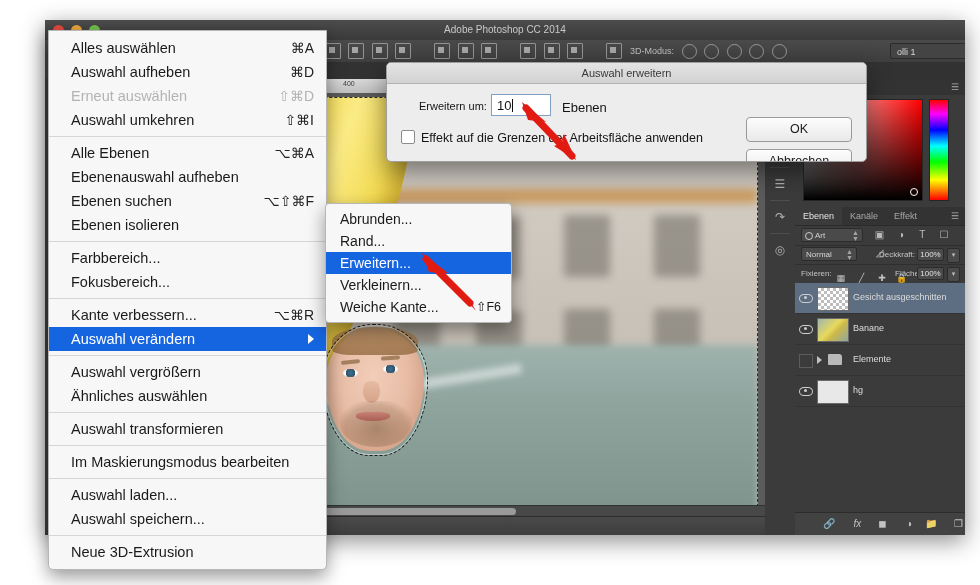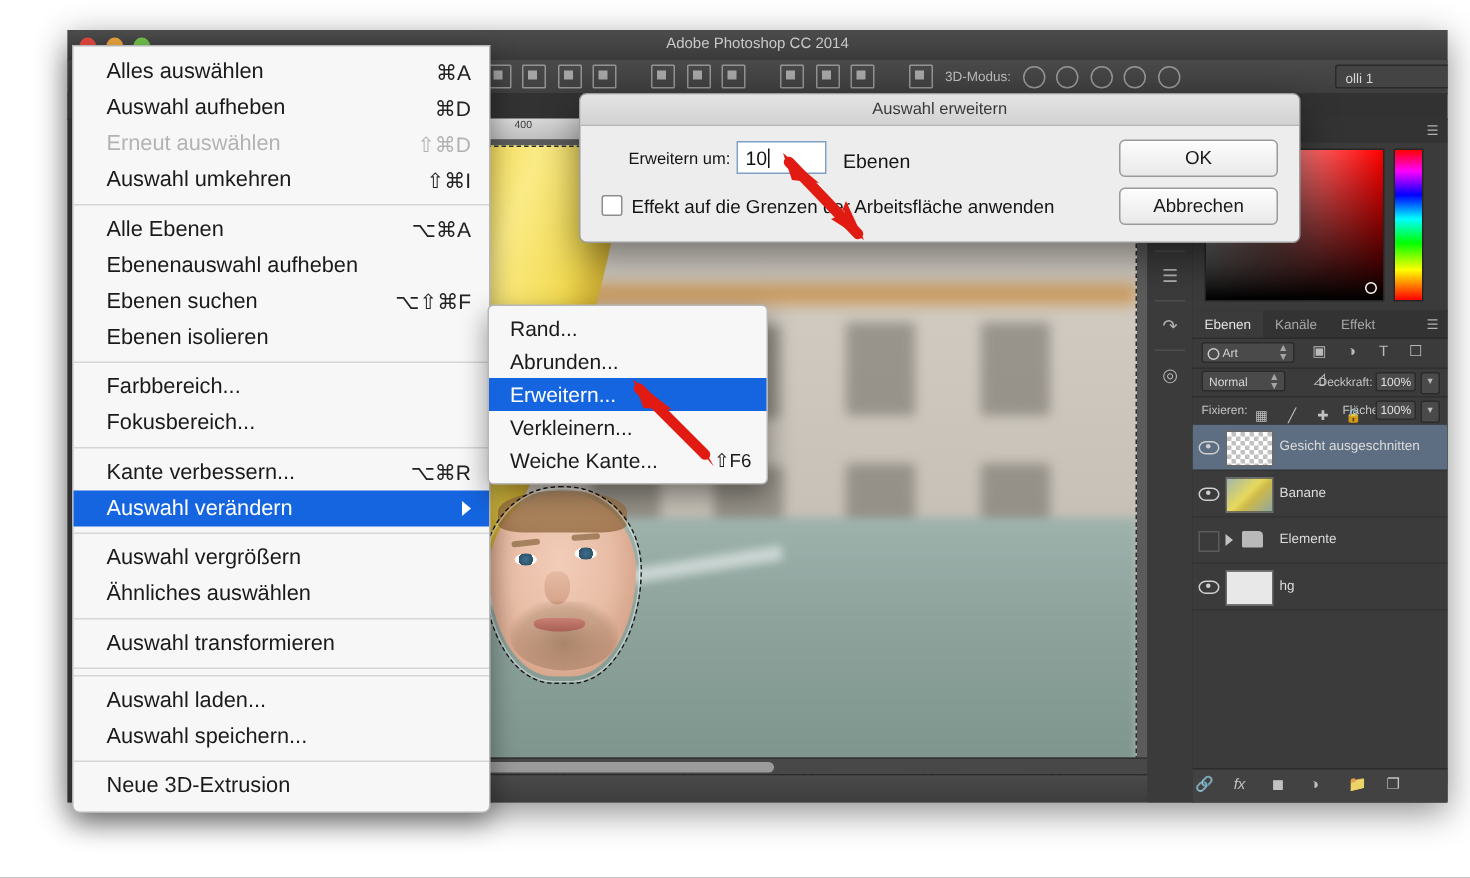--- a/index.html
+++ b/index.html
@@ -354,21 +354,21 @@
     background-position:0 0,0 3px,3px -3px,-3px 0;
     background-color:#fff;
   }
   .thumb-banana{width:100%;height:100%;background:linear-gradient(135deg,#9fb6ae 0%,#e7d95e 45%,#cdb94a 60%,#8fa79f 100%);}
   .thumb-white{width:100%;height:100%;background:#e8e8e8;}
   .layer-name{position:absolute;left:58px;top:9px;color:#dcdcdc;font-size:9px;}
   .folder-arrow{position:absolute;left:22px;top:11px;width:0;height:0;border-left:5px solid #c2c2c2;border-top:4px solid transparent;border-bottom:4px solid transparent;}
   .folder-ico{position:absolute;left:33px;top:9px;width:14px;height:11px;background:#b9b9b9;border-radius:1px 3px 1px 1px;}
   .lp-bottom{
     position:absolute;left:0;bottom:0;width:170px;height:22px;background:#424242;border-top:1px solid #2c2c2c;
-    text-align:left;
+    text-align:right;
   }
   .lb-ico{display:inline-block;width:17px;height:16px;margin:3px 2px 0 2px;color:#cfcfcf;font-size:10px;line-height:16px;opacity:.9;}
 
   
   .menu{
     position:absolute;left:48px;top:30px;width:277px;
     background:#f7f7f7;
     border:1px solid #b7b7b7;
     border-radius:0 0 5px 5px;
     box-shadow:0 7px 18px rgba(0,0,0,.40);
@@ -426,20 +426,21 @@
   .cbox{
     display:inline-block;width:12px;height:12px;background:#fff;border:1px solid #8d8d8d;border-radius:2px;
     vertical-align:-2px;margin-right:6px;
   }
   .dlg-btn{
     position:absolute;right:14px;width:104px;height:23px;
     background:linear-gradient(#fdfdfd,#e9e9e9);
     border:1px solid #9a9a9a;border-radius:4px;
     font-size:12.5px;color:#1a1a1a;text-align:center;line-height:22px;
     box-shadow:0 1px 0 rgba(255,255,255,.6) inset;
+    margin-top:24px;
   }
   .dlg-btn.ok{top:30px;}
   .dlg-btn.cancel{top:62px;}
 
   
   .arrow{position:absolute;z-index:70;pointer-events:none;}
 </style>
 </head>
 <body>
 
@@ -790,20 +791,24 @@
 
     <div class="msep"></div>
 
     <div class="mi">
       <span>Auswahl transformieren</span>
       <span class="sc"></span>
     </div>
 
     <div class="msep"></div>
 
+    <div class="mi">
+      <span>Im Maskierungsmodus bearbeiten</span>
+      <span class="sc"></span>
+    </div>
 
     <div class="msep"></div>
 
     <div class="mi">
       <span>Auswahl laden...</span>
       <span class="sc"></span>
     </div>
     <div class="mi">
       <span>Auswahl speichern...</span>
       <span class="sc"></span>
@@ -812,24 +817,24 @@
     <div class="msep"></div>
 
     <div class="mi">
       <span>Neue 3D-Extrusion</span>
       <span class="sc"></span>
     </div>
   </div>
 
   <div class="submenu">
     <div class="sm-i">
+      <span>Abrunden...</span>
+    </div>
+    <div class="sm-i">
       <span>Rand...</span>
-    </div>
-    <div class="sm-i">
-      <span>Abrunden...</span>
     </div>
     <div class="sm-i highlight">
       <span>Erweitern...</span>
     </div>
     <div class="sm-i">
       <span>Verkleinern...</span>
     </div>
     <div class="sm-i">
       <span>Weiche Kante...</span>
       <span class="sc">⇧F6</span>

